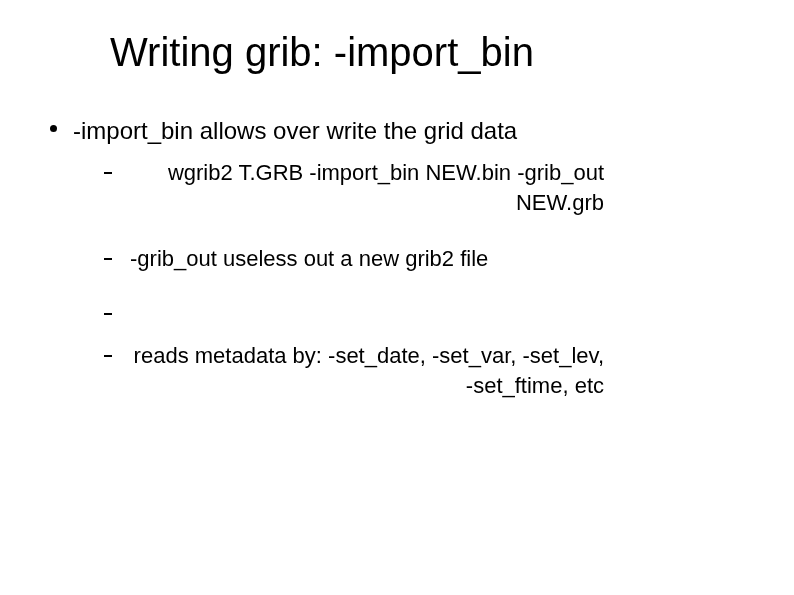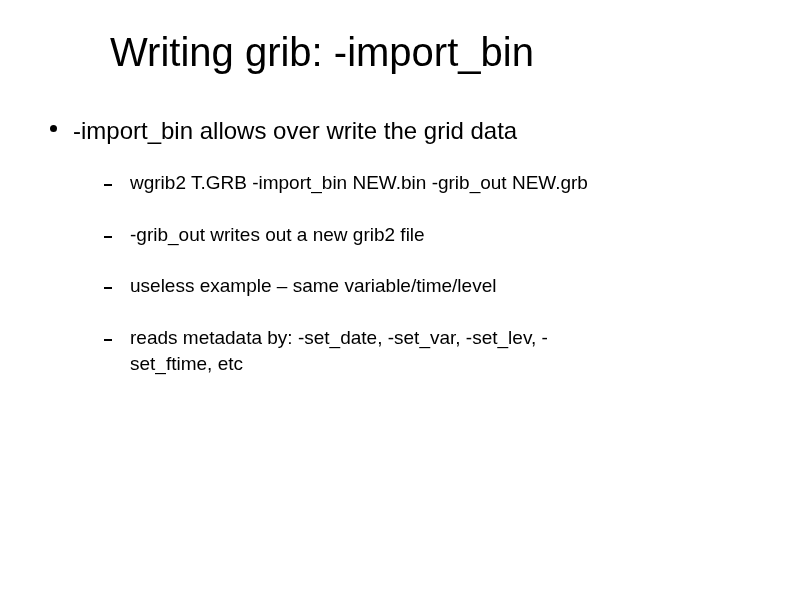--- a/index.html
+++ b/index.html
@@ -1,45 +1,44 @@
 <!DOCTYPE html>
 <html><head>
 <meta charset="utf-8">
 <style>
   * { margin: 0; padding: 0; box-sizing: border-box; }
   html, body { width: 794px; height: 595px; background: #fff; font-family: Arial, Helvetica, sans-serif; color: #000; }
   .slide { width: 644px; height: 595px; position: relative; padding: 20px 40px 40px 40px; }
   .title { font-size: 40px; font-weight: 400; text-align: center; margin-top: 10px; margin-bottom: 40px; letter-spacing: 0px; }
-  .bullet-l1 { display: flex; align-items: flex-start; margin-left: 10px; margin-bottom: 24px; }
+  .bullet-l1 { display: flex; align-items: flex-start; margin-left: 10px; margin-bottom: 12px; }
   .bullet-l1 .dot { width: 7px; height: 7px; background: #000; border-radius: 50%; margin-top: 10px; margin-right: 16px; flex-shrink: 0; }
   .bullet-l1 .txt { font-size: 24px; line-height: 1.3; }
   .bullet-l2 { display: flex; align-items: flex-start; margin-left: 64px; margin-bottom: 26px; }
   .bullet-l2 .dash { width: 8px; height: 2px; background: #000; margin-top: 14px; margin-right: 18px; flex-shrink: 0; }
-  .bullet-l2 .txt { font-size: 19px; line-height: 1.35; max-width: 620px; }
+  .bullet-l2 .txt { font-size: 22px; line-height: 1.35; max-width: 620px; text-align: right; }
 </style>
 </head>
 <body>
 
 <div class="slide">
   <h1 class="title">Writing grib: -import_bin</h1>
 
   <div class="bullet-l1">
     <span class="dot"></span>
     <span class="txt">-import_bin allows over write the grid data</span>
   </div>
 
   <div class="bullet-l2">
     <span class="dash"></span>
     <span class="txt">wgrib2 T.GRB -import_bin NEW.bin -grib_out NEW.grb</span>
   </div>
   <div class="bullet-l2">
     <span class="dash"></span>
-    <span class="txt">-grib_out writes out a new grib2 file</span>
+    <span class="txt">-grib_out useless out a new grib2 file</span>
   </div>
   <div class="bullet-l2">
     <span class="dash"></span>
-    <span class="txt">useless example – same variable/time/level</span>
   </div>
   <div class="bullet-l2">
     <span class="dash"></span>
     <span class="txt">reads metadata by: -set_date, -set_var, -set_lev, -set_ftime, etc</span>
   </div>
 </div>
 
 </body></html>

